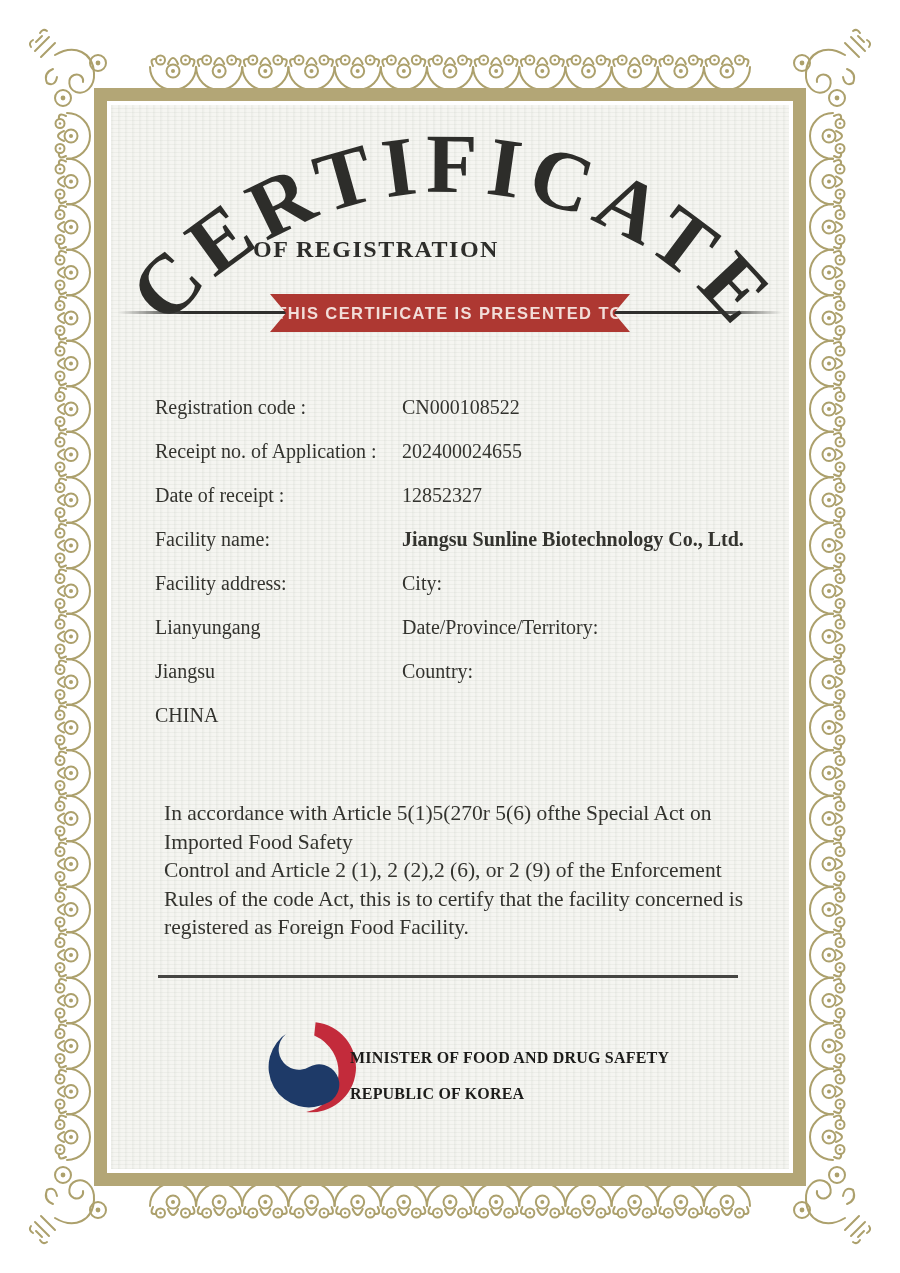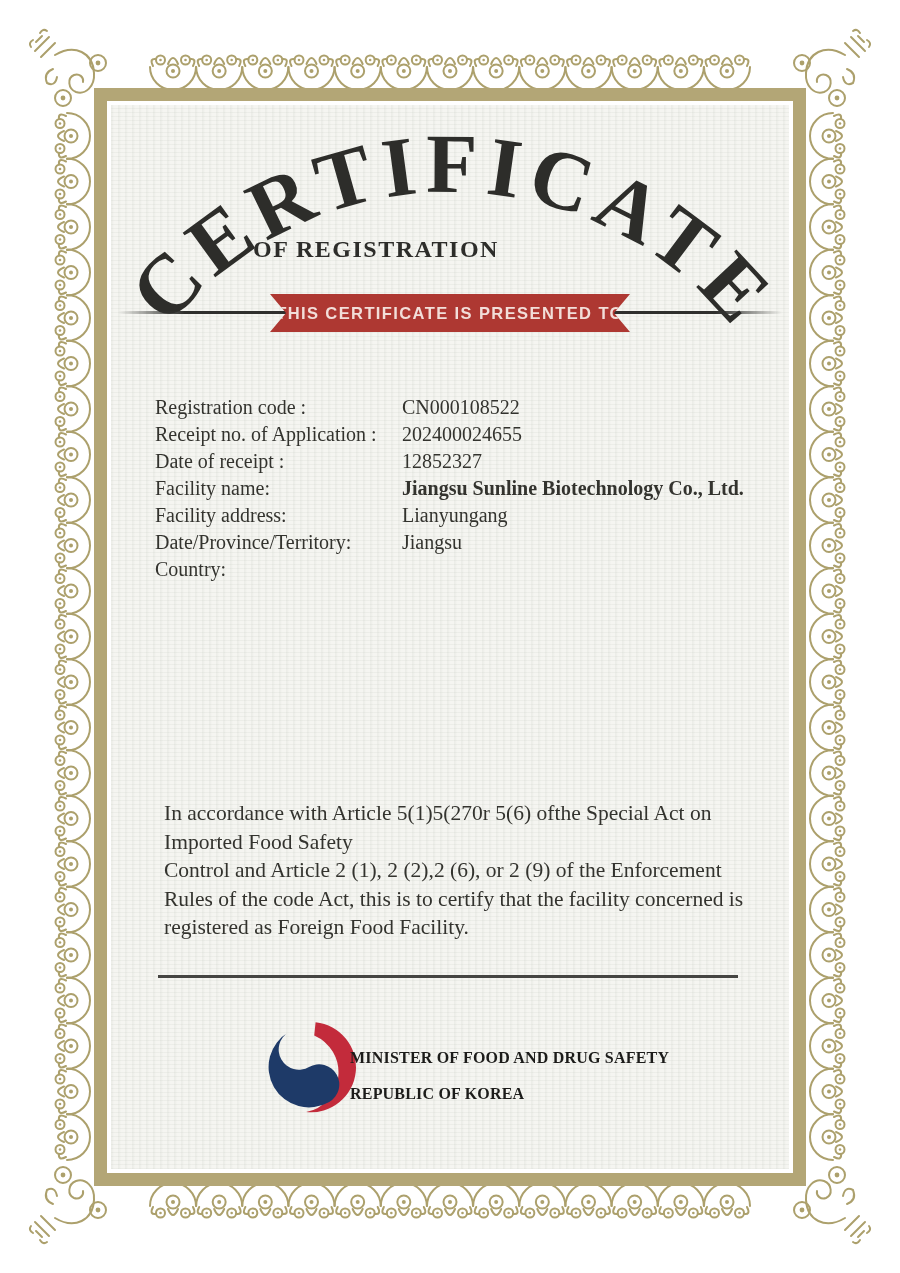--- a/index.html
+++ b/index.html
@@ -30,21 +30,21 @@
   .ribbon-line{position:absolute;left:118px;top:311px;width:664px;height:3px;
                background:linear-gradient(90deg, rgba(47,47,45,0), #2f2f2d 10%, #2f2f2d 90%, rgba(47,47,45,0));}
   .ribbon{position:absolute;left:270px;top:294px;width:360px;height:38px;
           background:var(--ribbon-red,#ae3832);
           clip-path:polygon(0 0,100% 0,calc(100% - 16px) 50%,100% 100%,0 100%,16px 50%);
           display:flex;align-items:center;justify-content:center;}
   .ribbon span{font-family:"Liberation Sans","DejaVu Sans",sans-serif;font-size:16.5px;
                font-weight:600;letter-spacing:1.4px;color:var(--ribbon-text,#f2ded9);}
 
   .fields{position:absolute;left:155px;top:394px;width:620px;display:grid;
-          grid-template-columns:247px 1fr;row-gap:1px;
+          grid-template-columns:247px 1fr;row-gap:18px;
           font-size:20px;line-height:26px;color:var(--body-ink,#33332e);}
   .fields .value-bold{font-weight:bold;}
   .addr-line{display:block;line-height:27px;}
 
   .statement{position:absolute;left:152px;top:799px;width:640px;
              font-size:21.5px;line-height:28.5px;color:var(--body-ink,#33332e);margin-left:12px;}
 
   .divider{position:absolute;left:158px;top:975px;width:580px;height:3px;background:#454542;}
 
   .emblem{position:absolute;left:262px;top:1020px;}
@@ -186,26 +186,28 @@
     <div>202400024655</div>
 
     <div>Date of receipt :</div>
     <div>12852327</div>
 
     <div>Facility name:</div>
     <div class="value-bold">Jiangsu Sunline Biotechnology Co., Ltd.</div>
 
     <div>Facility address:</div>
 
+    <div>City:</div>
     <div>Lianyungang</div>
 
     <div>Date/Province/Territory:</div>
     <div>Jiangsu</div>
 
     <div>Country:</div>
+    <div>CHINA</div>
   </div>
 
   <div class="statement">
     <div>In accordance with Article 5(1)5(270r 5(6) ofthe Special Act on</div>
     <div>Imported Food Safety</div>
     <div>Control and Article 2 (1), 2 (2),2 (6), or 2 (9) of the Enforcement</div>
     <div>Rules of the code Act, this is to certify that the facility concerned is</div>
     <div>registered as Foreign Food Facility.</div>
   </div>
 

